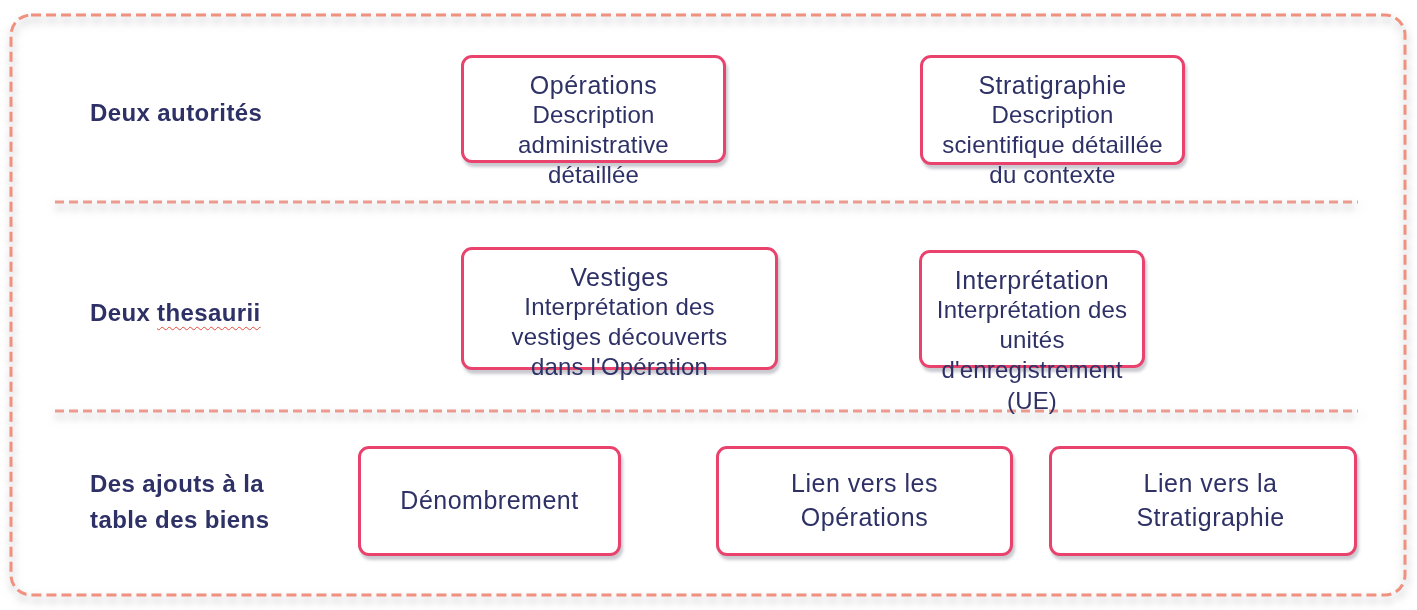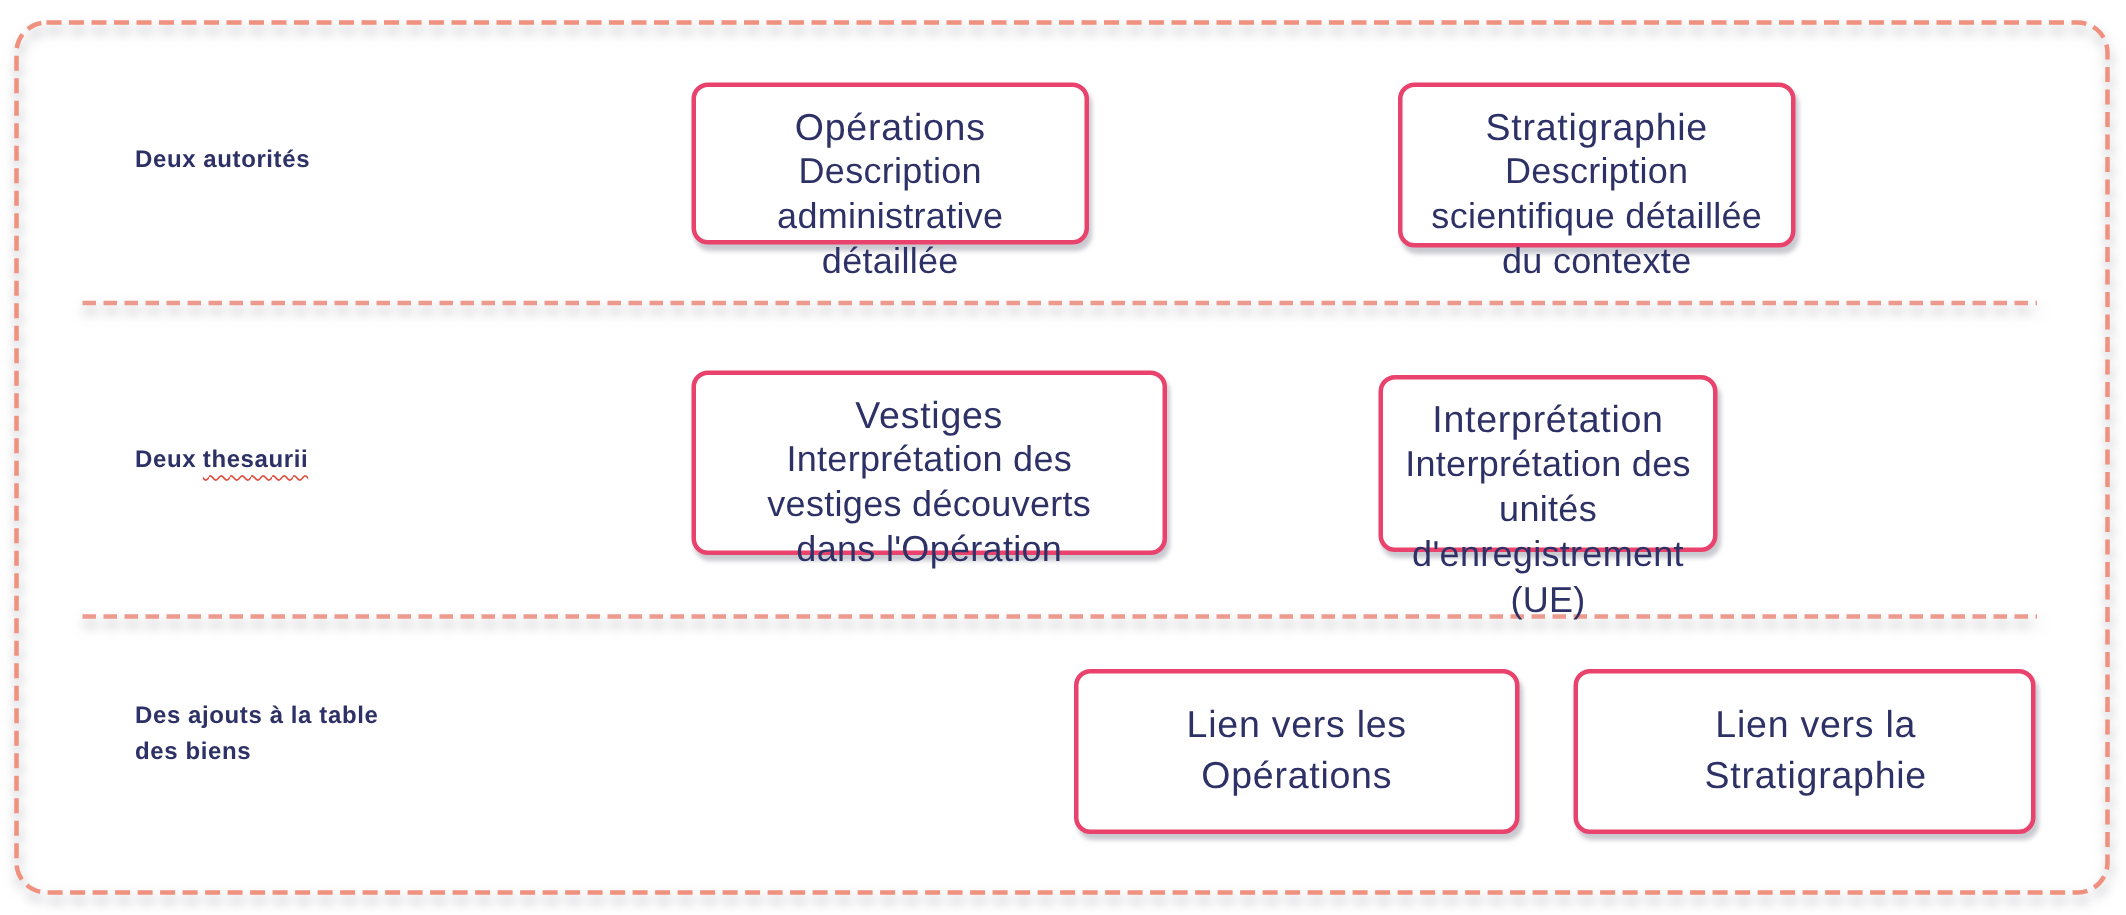--- a/index.html
+++ b/index.html
@@ -37,21 +37,21 @@
   .frame-svg line {
     stroke: var(--separator-dash-salmon);
     stroke-width: 3;
     stroke-dasharray: 9 5;
   }
 
   .row-label {
     position: absolute;
     color: var(--text-navy);
     font-weight: bold;
-    font-size: 16px;
+    font-size: 24px;
     letter-spacing: 0.4px;
     line-height: 1.5;
   }
   .lbl-autorites { left: 90px; top: 95px; }
   .lbl-thesaurii { left: 90px; top: 295px; }
   .lbl-ajouts    { left: 90px; top: 466px; width: 185px; }
 
   .lbl-part { margin-right: 0.28em; margin-top: 40px; }
   .lbl-italic {
     text-decoration-line: underline;
@@ -94,21 +94,21 @@
   .big-title {
     font-size: 25px;
     letter-spacing: 0.5px;
     line-height: 1.35;
     max-width: 185px;
   }
   .big-title-wide { max-width: 260px; }
 
   
   .b-operations    { left: 461px; top: 55px;  width: 265px; height: 108px; }
-  .b-stratigraphie { left: 920px; top: 55px;  width: 265px; height: 110px; margin-left: 12px; }
+  .b-stratigraphie { left: 920px; top: 55px;  width: 265px; height: 110px; }
   
   .b-vestiges      { left: 461px; top: 247px; width: 317px; height: 123px; }
   .b-interpretation{ left: 919px; top: 250px; width: 226px; height: 118px; }
   
   .b-denombrement  { left: 358px; top: 446px; width: 263px; height: 110px; }
   .b-lien-operations   { left: 716px;  top: 446px; width: 297px; height: 110px; align-items: center; }
   .b-lien-stratigraphie{ left: 1049px; top: 446px; width: 308px; height: 110px; padding-left: 15px; }
 </style>
 </head>
 <body>
@@ -142,20 +142,23 @@
     <div class="box-subtitle subtitle-narrow">Interprétation des vestiges découverts dans l'Opération</div>
   </div>
 
   <div class="box box-2line b-interpretation">
     <div class="box-title">Interprétation</div>
     <div class="box-subtitle">Interprétation des unités d'enregistrement (UE)</div>
   </div>
 
   <div class="row-label lbl-ajouts">Des ajouts à la table des biens</div>
 
+  <div class="box box-center b-denombrement">
+    <div class="box-title big-title big-title-wide">Dénombrement</div>
+  </div>
 
   <div class="box box-center b-lien-operations">
     <div class="box-title big-title">Lien vers les Opérations</div>
   </div>
 
   <div class="box box-center b-lien-stratigraphie">
     <div class="box-title big-title">Lien vers la Stratigraphie</div>
   </div>
 
 </div>

